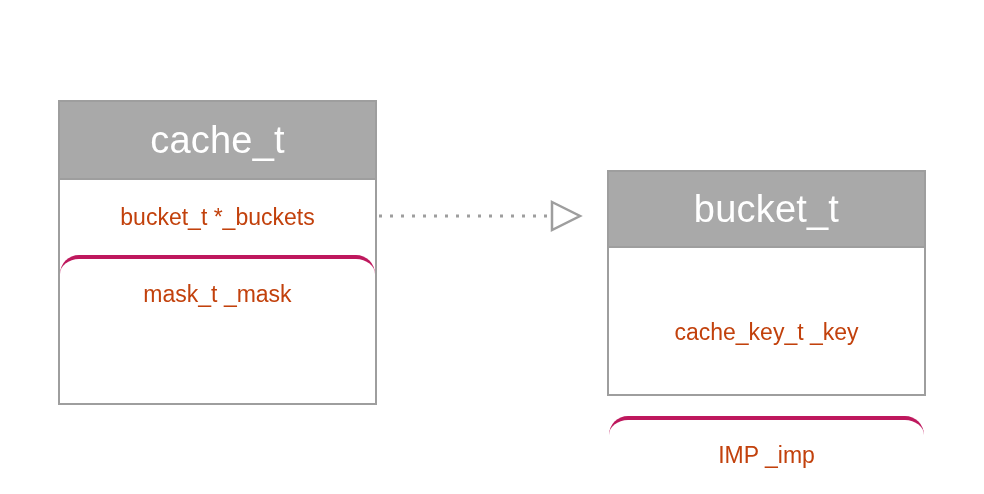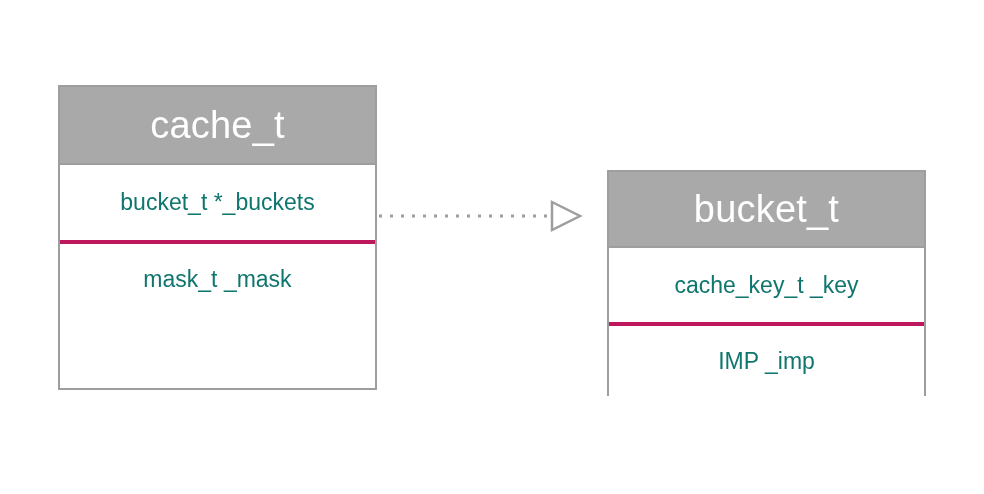--- a/index.html
+++ b/index.html
@@ -36,34 +36,35 @@
     justify-content: center;
     border-bottom: 2px solid #9e9e9e;
     font-weight: 400;
     letter-spacing: 0.2px;
     white-space: nowrap;
   }
 
   .class-row {
     box-sizing: border-box;
     background: #ffffff;
-    color: #0f766e;
+    color: #c2410c;
     display: flex;
     align-items: center;
     justify-content: center;
     white-space: nowrap;
+    border-radius: 19px;
   }
   .class-row + .class-row {
     border-top: 4px solid #be185d;
   }
 
   
   #class-cache-t {
     left: 58px;
-    top: 85px;
+    top: 100px;
     width: 319px;
     height: 305px;
   }
   #class-cache-t .class-header {
     height: 78px;
     font-size: 38px;
   }
   #class-cache-t .class-row {
     height: 75px;
     font-size: 23px;
@@ -76,20 +77,21 @@
     width: 319px;
     height: 226px;
   }
   #class-bucket-t .class-header {
     height: 76px;
     font-size: 38px;
   }
   #class-bucket-t .class-row {
     height: 74px;
     font-size: 23px;
+    margin-top: 47px;
   }
 
   
   #dependency-connector {
     position: absolute;
     left: 377px;
     top: 196px;
     width: 210px;
     height: 42px;
     pointer-events: none;

